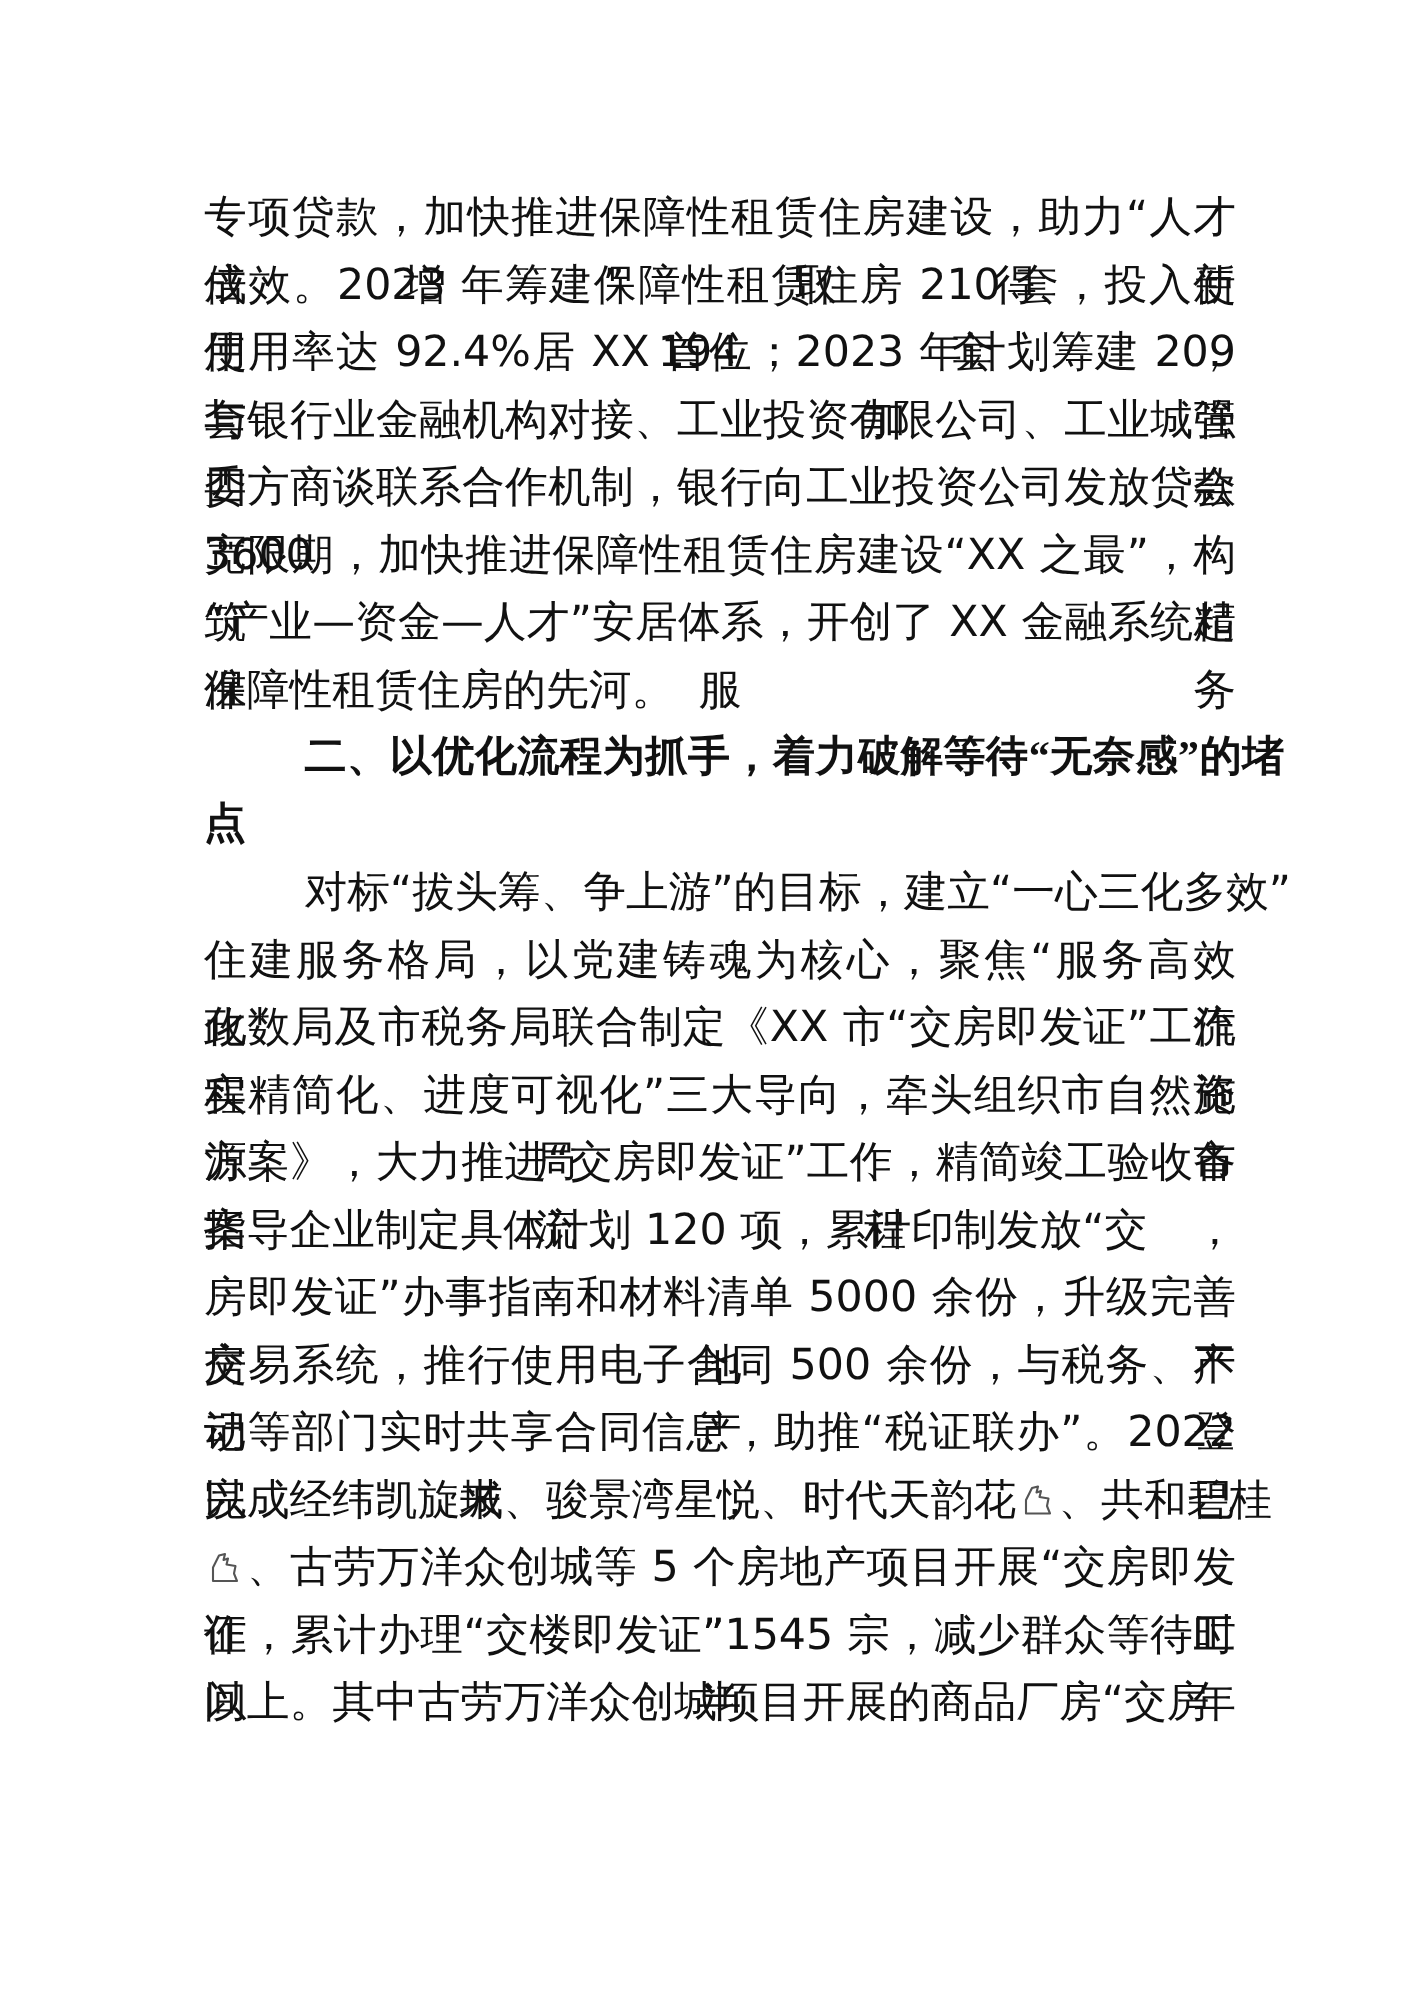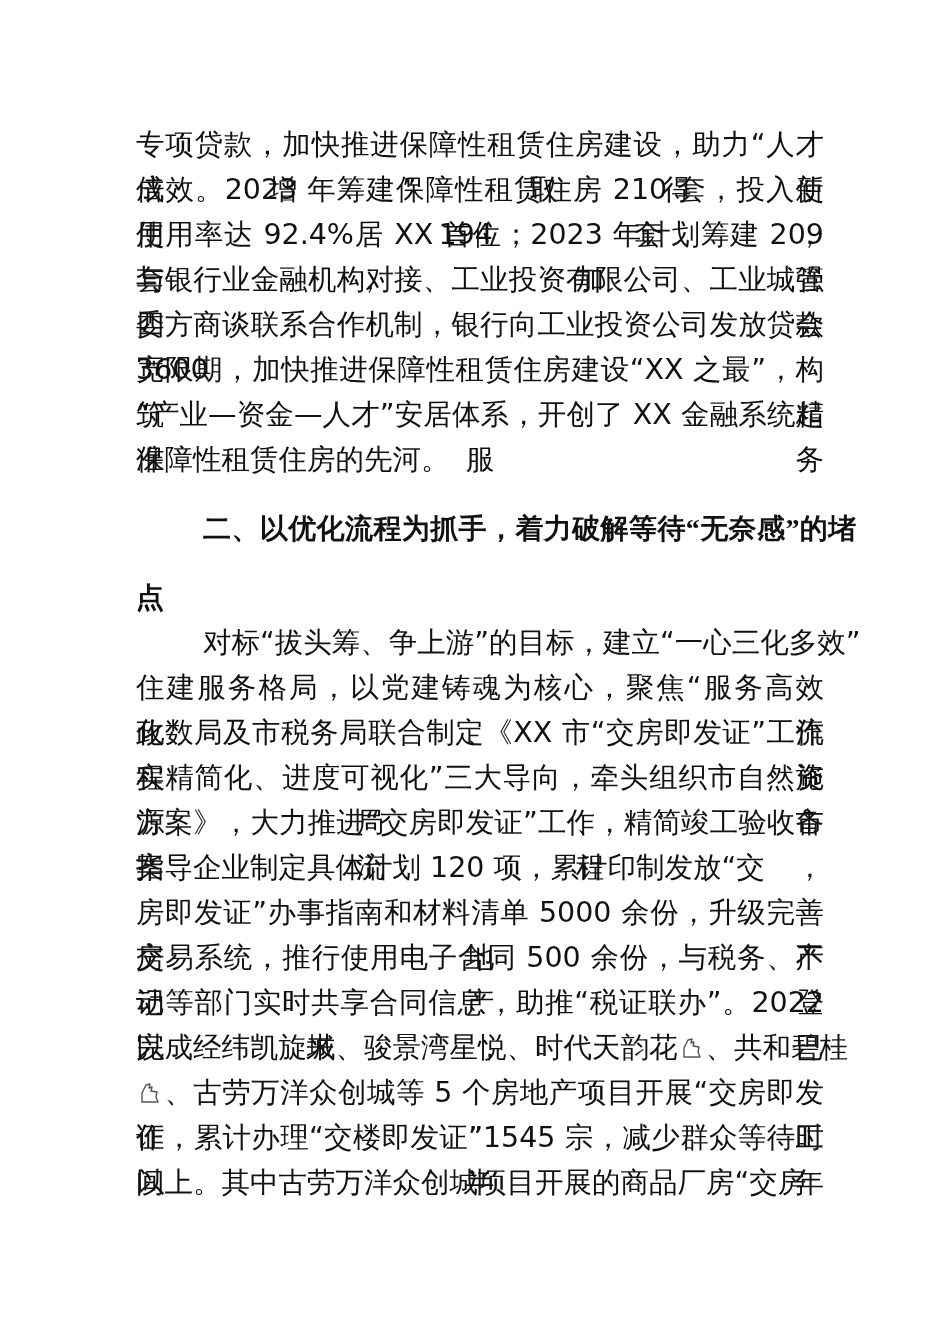--- a/index.html
+++ b/index.html
@@ -63,21 +63,20 @@
     white-space: pre;
   }
 
   
   .line.heading {
     font-family: "Liberation Serif", "DejaVu Serif", serif;
     font-weight: 700;
     font-size: 28px;
     letter-spacing: 0.4px;
     white-space: pre;
-    margin-top: 24px;
   }
 
   .indent2 { padding-left: 67px; }
 
   
   .missing-glyph {
     display: inline-block;
     width: 24px;
     height: 24px;
     vertical-align: -3px;

